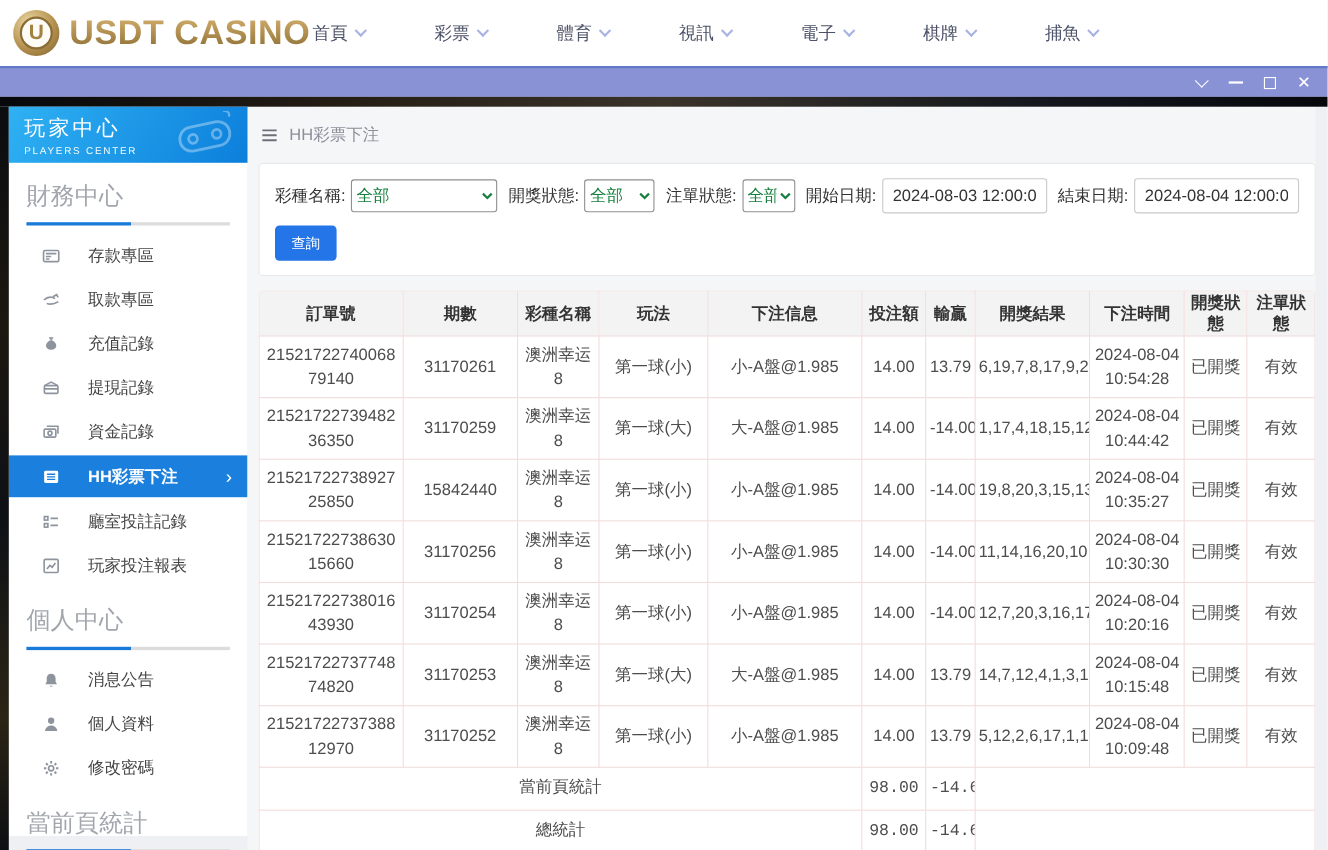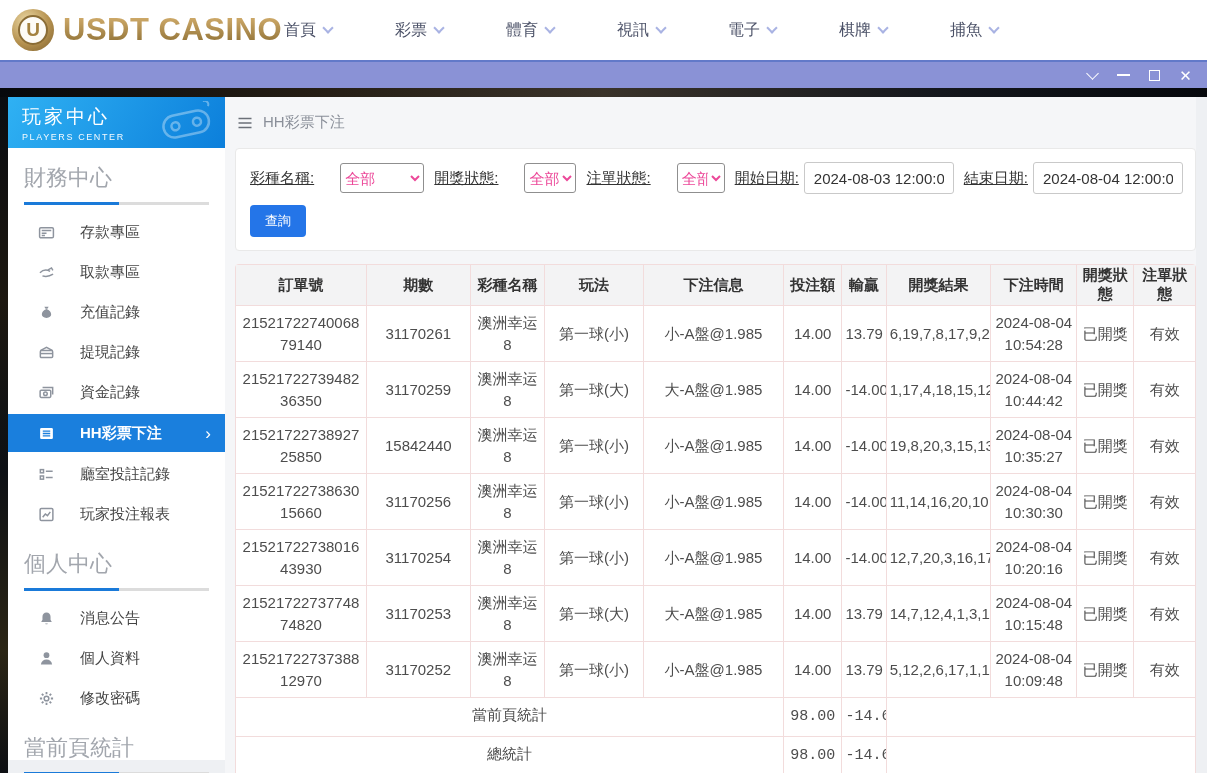--- a/index.html
+++ b/index.html
@@ -69,25 +69,25 @@
   .menu-item .icon { width:18px; height:18px; margin-right:25px; color:#8e949e; display:flex; align-items:center; justify-content:center; flex:0 0 auto; }
   .menu-item.active { background:#1a7fdd; color:#fff; height:38px; margin:2px 0; font-weight:bold; }
   .menu-item.active .icon { color:#fff; }
   .mi-arrow { margin-left:auto; font-size:17px; font-weight:normal; line-height:1; }
   
   .main { margin-top:9px; flex:1; background:#f5f6f8; margin-right:11px; overflow:hidden; }
   .breadcrumb { display:flex; align-items:center; gap:10px; padding:16px 14px 13px 12px; color:#8a8f99; font-size:15px; }
   .crumb-burger { color:#6b7078; display:flex; }
   .filter-card { background:#fff; border:1px solid #e9e9e9; border-radius:4px; margin:3px 0 0 10px; padding:13px 12px; }
   .filter-row { display:flex; align-items:center; font-size:15px; color:#333; white-space:nowrap; }
-  .f-label { margin:0 5px 0 10px;text-decoration:underline; }
+  .f-label { margin:0 5px 0 10px; }
   .f-label:first-child { margin-left:2px; }
   .filter-row select {
     height:30px; border:1px solid #8f8f8f; border-radius:3px; background:#fff;
-    font-size:15px; color:#ec4899; font-family:"Liberation Sans",sans-serif;margin-left:21px;
+    font-size:15px; color:#15803d; font-family:"Liberation Sans",sans-serif;
   }
   .sel-lottery { width:133px; } .sel-draw { width:64px; } .sel-order { width:48px; }
   .filter-row input {
     width:150px; height:32px; border:1px solid #c9c9c9; border-radius:3px;
     padding:0 9px; font-size:15px; color:#333; font-family:"Liberation Sans",sans-serif;
   }
   .search-btn {
     margin:11px 0 0 2px; background:#2475e8; color:#fff; border:none; border-radius:4px;
     font-size:13px; padding:7px 15px; cursor:pointer; font-family:"Liberation Sans",sans-serif;
   }

